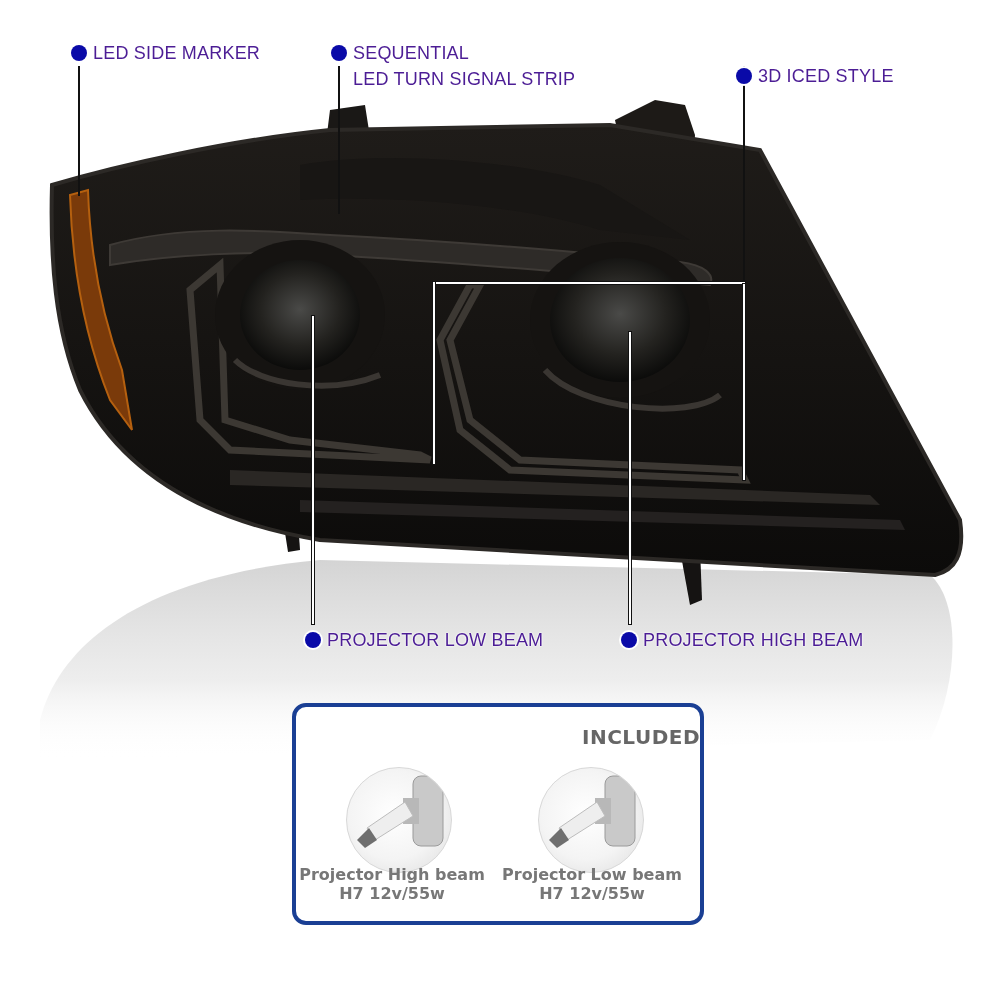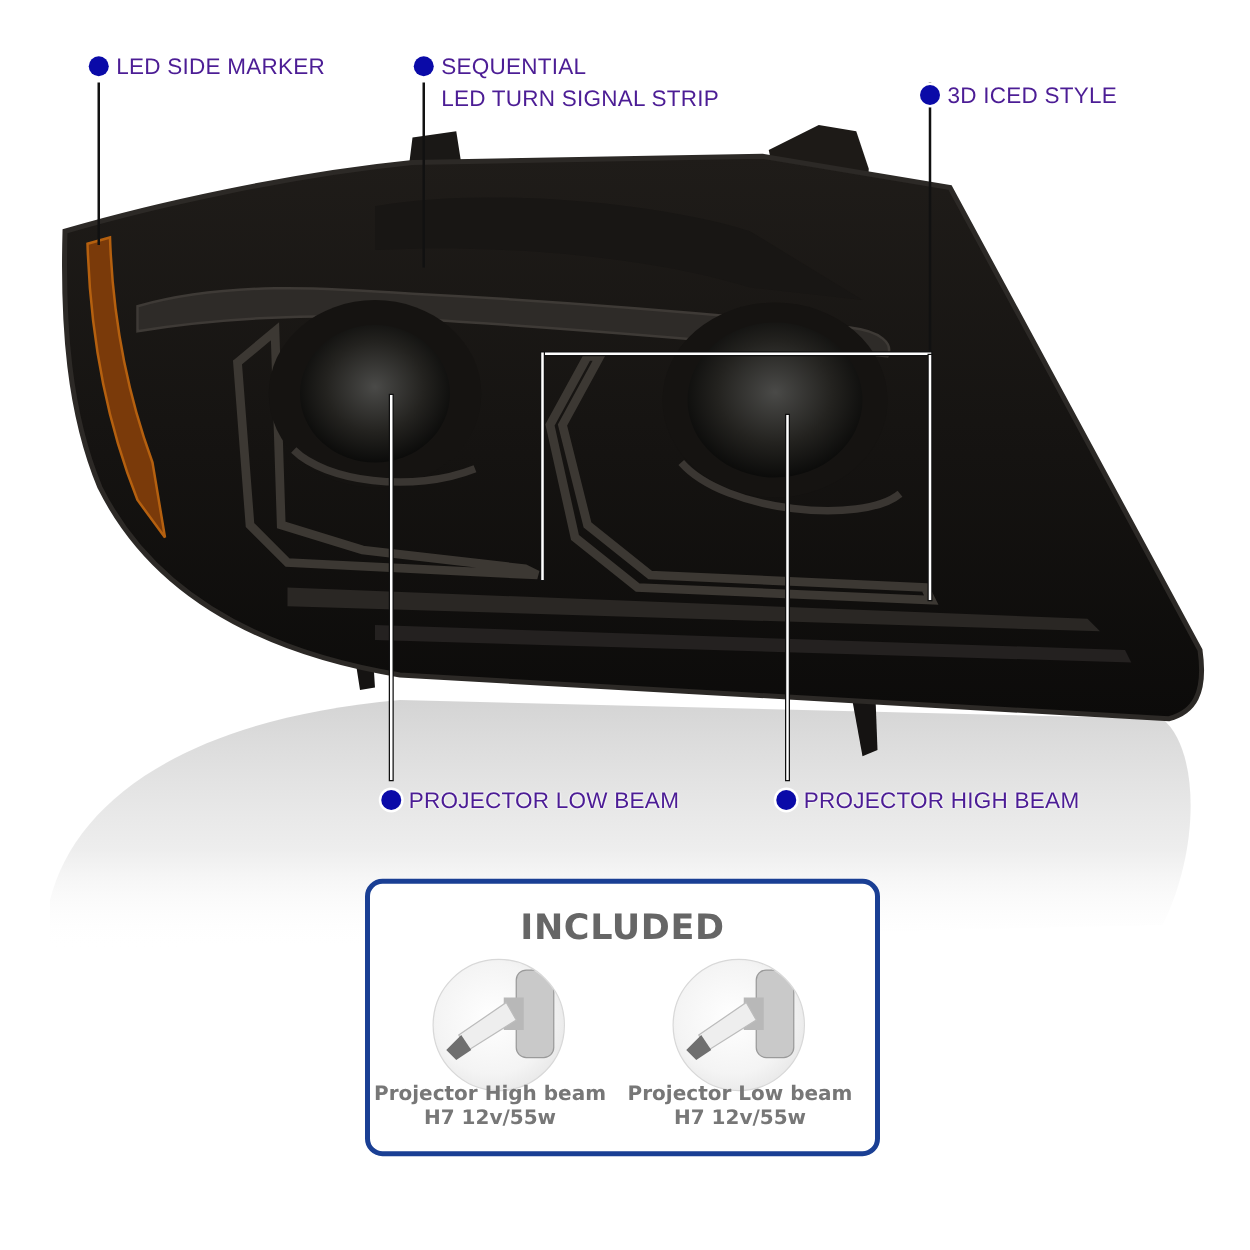--- a/index.html
+++ b/index.html
@@ -4,21 +4,21 @@
 <style>
   html,body{margin:0;padding:0;background:#ffffff;}
   body{width:1000px;height:1000px;position:relative;overflow:hidden;font-family:"Liberation Sans",sans-serif;}
   .callout{position:absolute;display:flex;align-items:flex-start;gap:6px;color:#4c1d95;font-size:18px;line-height:26px;letter-spacing:0.2px;}
   .dot{width:16px;height:16px;border-radius:50%;background:#0a0aa8;margin-top:5px;flex:none;box-shadow:0 0 0 2px #ffffff;}
   .callout .txt{display:flex;flex-direction:column;text-shadow:0 0 2px #fff,0 0 2px #fff;}
   .leader{position:absolute;background:#111;}
   .leader.white{background:#fff;box-shadow:0 0 0 1px #111;}
   .stage{position:absolute;left:0;top:0;width:1000px;height:1000px;}
   .panel{position:absolute;left:292px;top:703px;width:412px;height:222px;border:4px solid #1a3f94;border-radius:14px;background:#fff;box-sizing:border-box;}
-  .panel-title{position:absolute;left:0;right:0;top:18px;text-align:center;font-size:28px;font-weight:bold;color:#666;font-family:"DejaVu Sans",sans-serif;letter-spacing:0.5px;}
+  .panel-title{position:absolute;left:0;right:0;top:18px;text-align:right;font-size:20px;font-weight:bold;color:#666;font-family:"DejaVu Sans",sans-serif;letter-spacing:0.5px;}
   .bulb-wrap{position:absolute;top:60px;width:150px;height:110px;}
   .bulb-circle{position:absolute;left:30px;top:0;width:104px;height:104px;border-radius:50%;background:radial-gradient(circle at 45% 45%,#ffffff 0%,#f4f4f4 55%,#dcdcdc 100%);border:1px solid #d8d8d8;overflow:hidden;}
   .bulb-caption{position:absolute;top:158px;width:200px;text-align:center;font-family:"DejaVu Sans",sans-serif;font-weight:bold;font-size:16px;line-height:19px;color:#777;}
 </style>
 </head>
 <body>
 
 <svg class="stage" viewBox="0 0 1000 1000" width="1000" height="1000">
   <defs>
     <linearGradient id="reflect" x1="0" y1="0" x2="0" y2="1">

